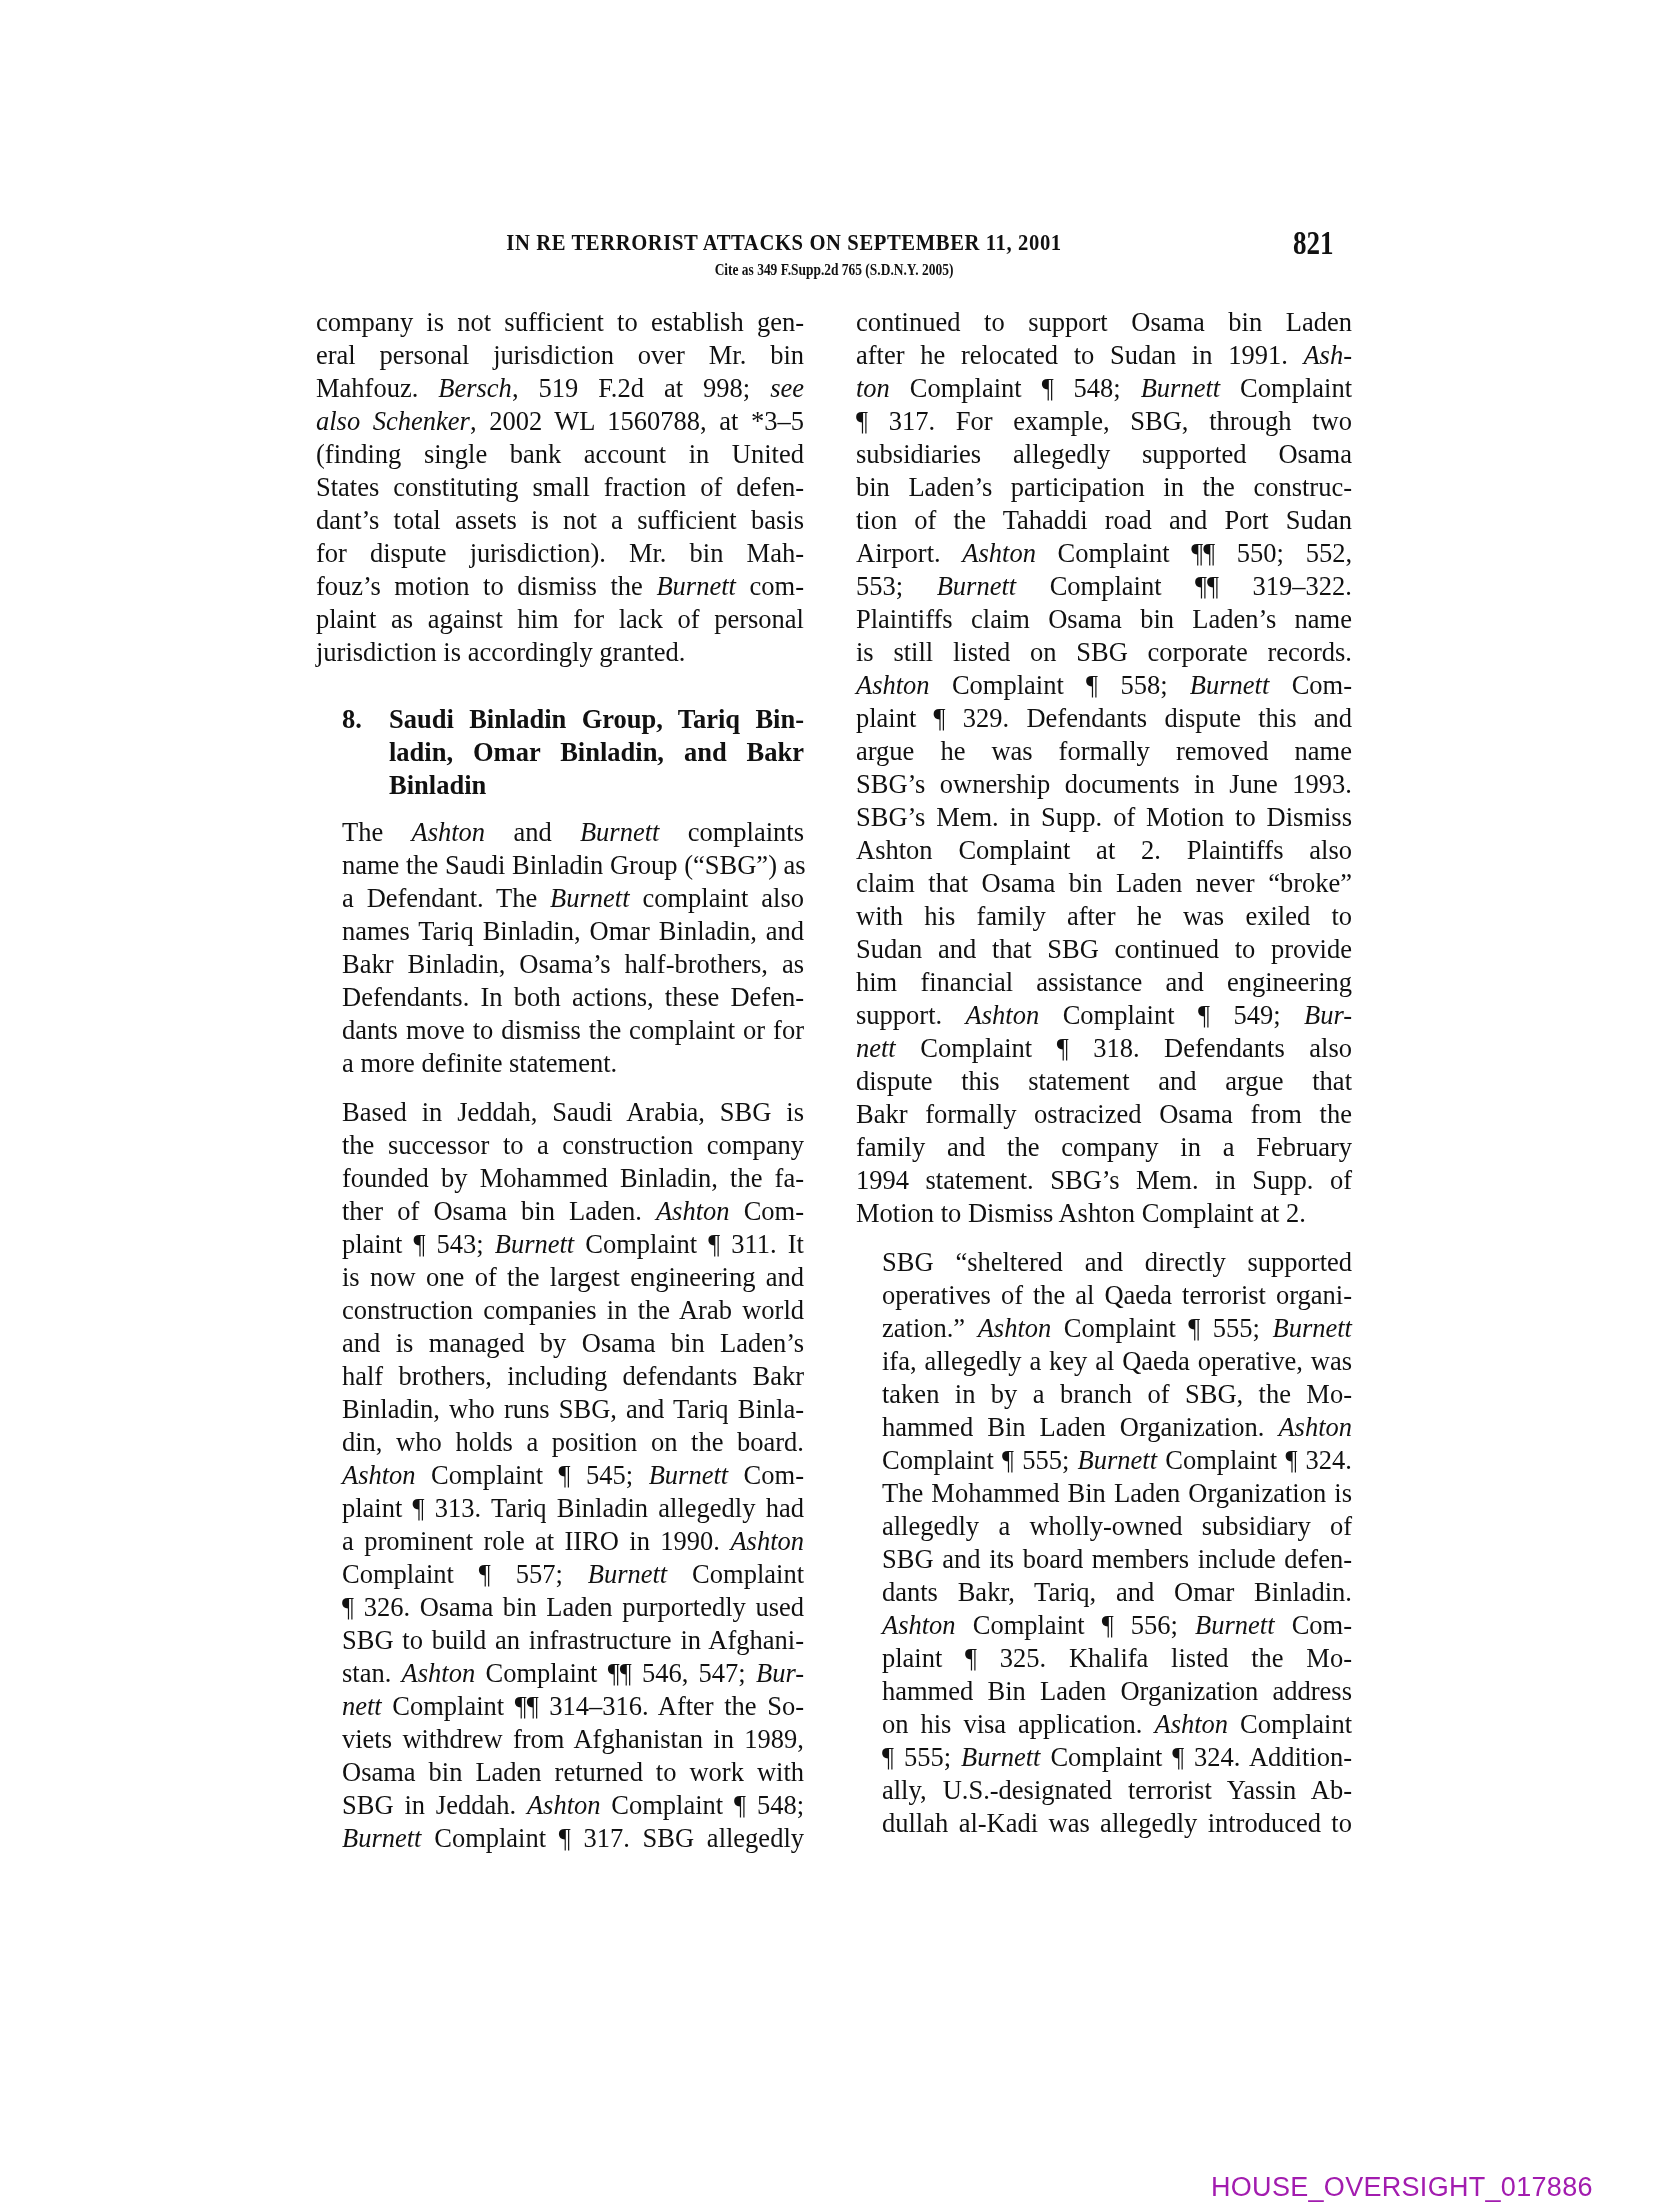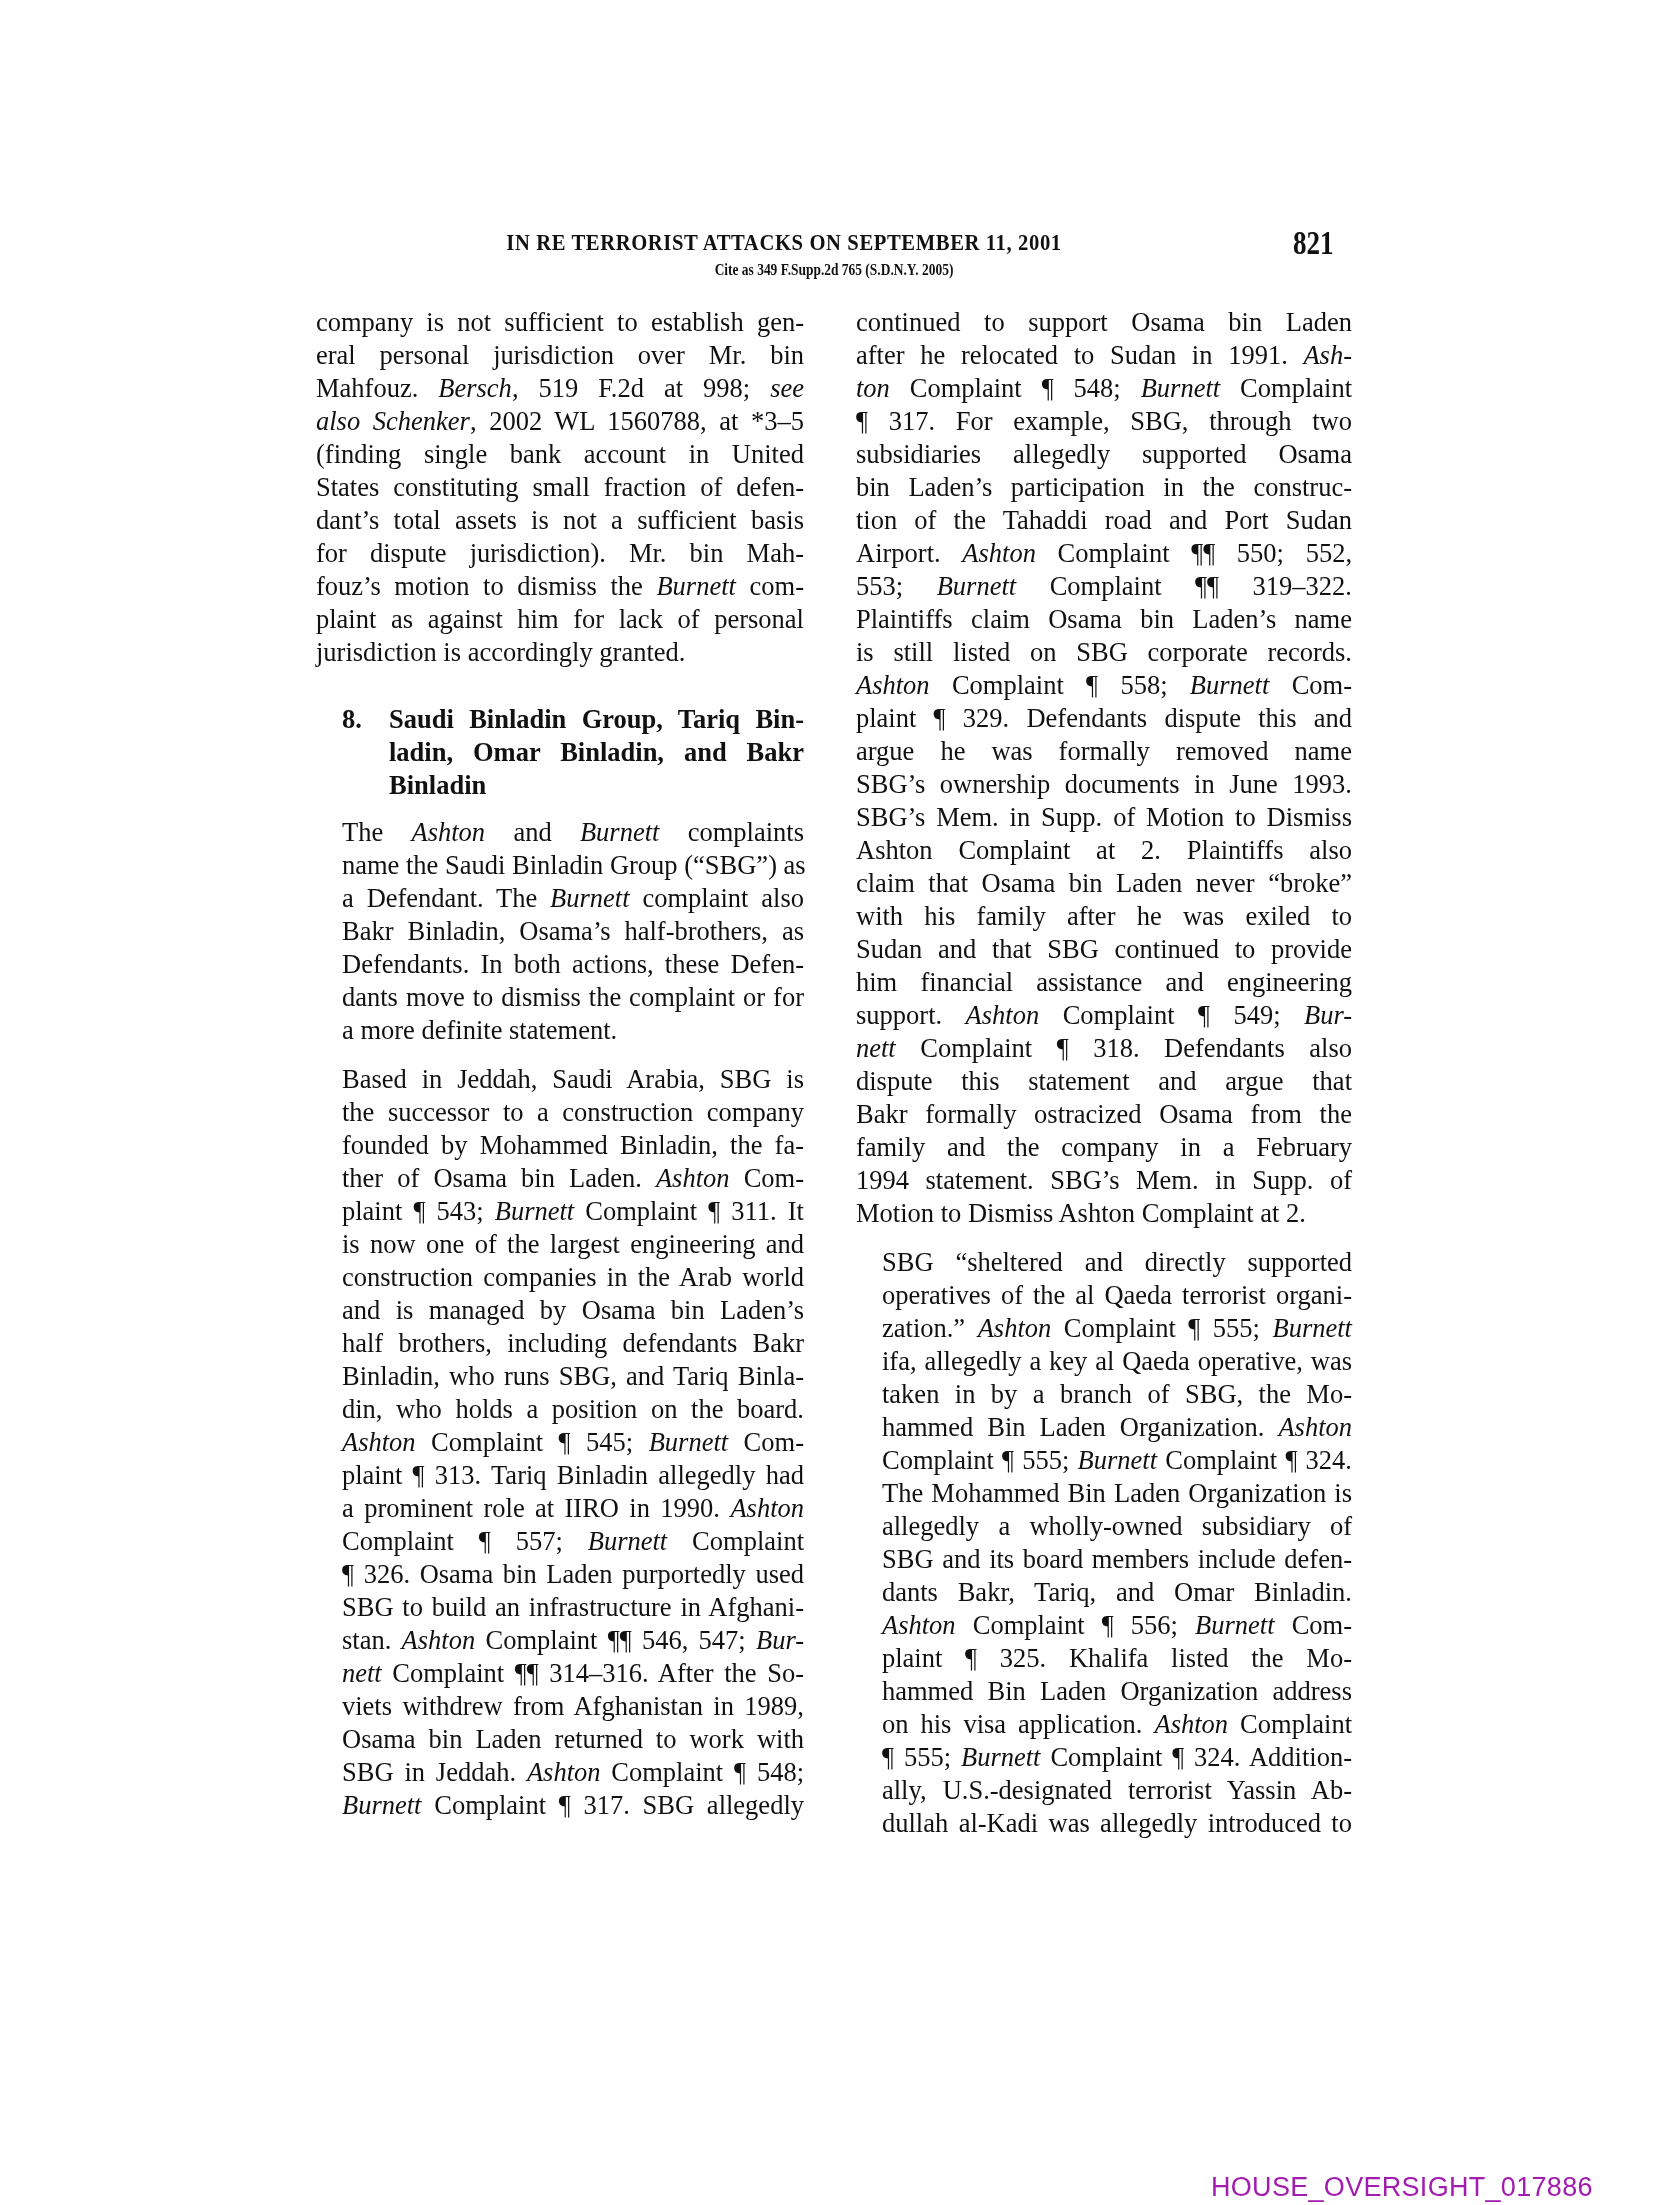--- a/index.html
+++ b/index.html
@@ -74,20 +74,21 @@
     <div>
         <span class="line">Saudi Binladin Group, Tariq Bin-</span>
         <span class="line">ladin, Omar Binladin, and Bakr</span>
         <span class="line last">Binladin</span>
       </div>
   </div>
   <p class="indent">
       <span class="line">The <i>Ashton</i> and <i>Burnett</i> complaints</span>
       <span class="line">name the Saudi Binladin Group (“SBG”) as</span>
       <span class="line">a Defendant.  The <i>Burnett</i> complaint also</span>
+      <span class="line">names Tariq Binladin, Omar Binladin, and</span>
       <span class="line">Bakr Binladin, Osama’s half-brothers, as</span>
       <span class="line">Defendants.  In both actions, these Defen-</span>
       <span class="line">dants move to dismiss the complaint or for</span>
       <span class="line last">a more definite statement.</span>
     </p>
   <p class="indent gap">
       <span class="line">Based in Jeddah, Saudi Arabia, SBG is</span>
       <span class="line">the successor to a construction company</span>
       <span class="line">founded by Mohammed Binladin, the fa-</span>
       <span class="line">ther of Osama bin Laden.  <i>Ashton</i> Com-</span>

